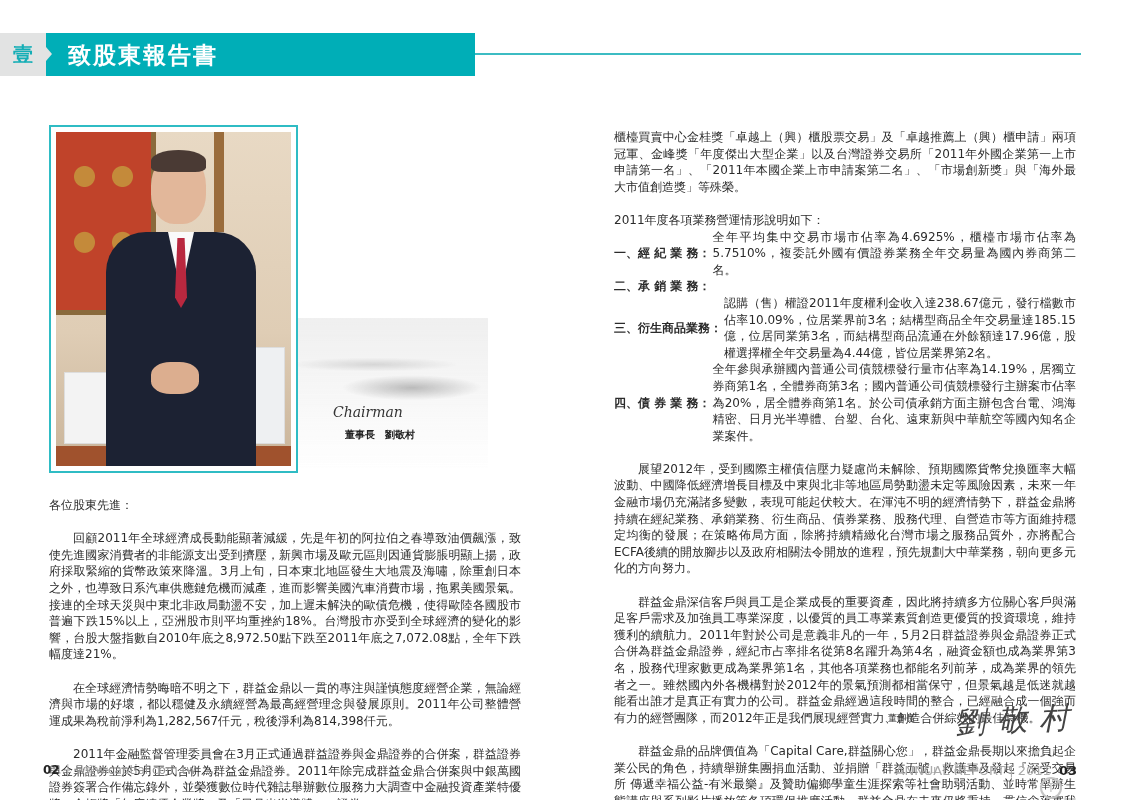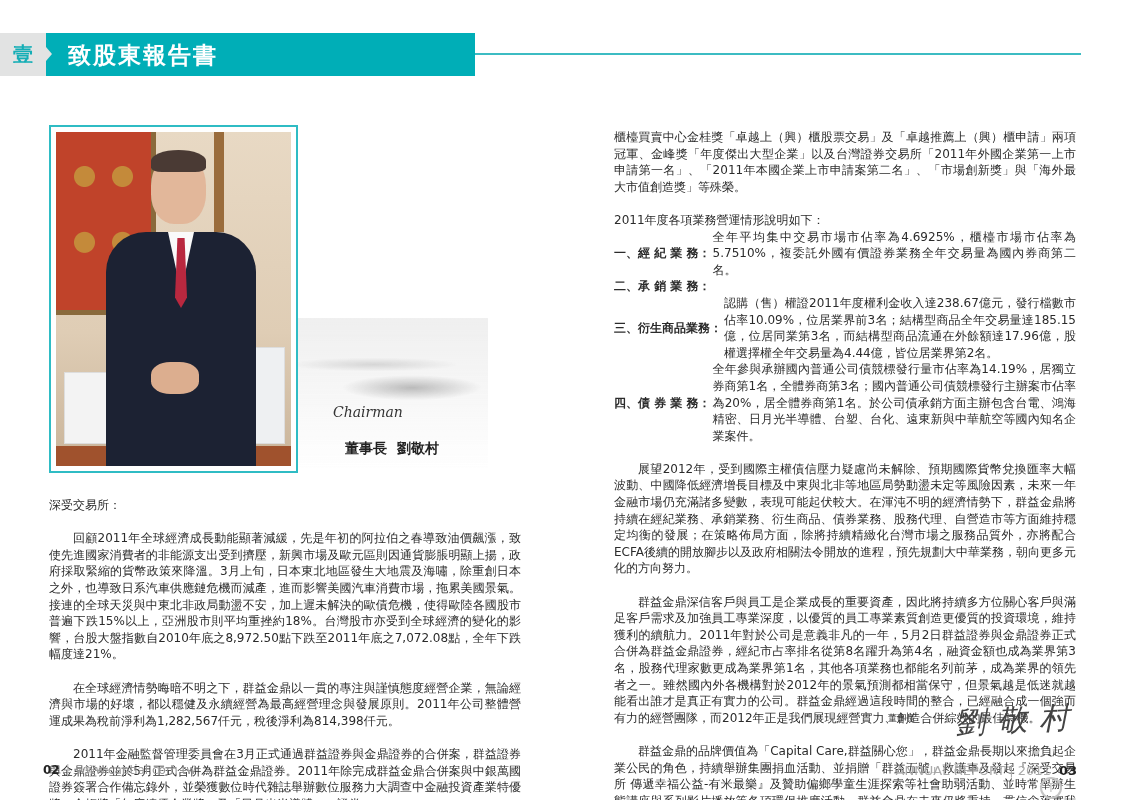--- a/index.html
+++ b/index.html
@@ -75,21 +75,21 @@
     background:
       radial-gradient(ellipse 100px 18px at 60% 45%, rgba(0,0,0,0.35), transparent 70%),
       radial-gradient(ellipse 120px 10px at 40% 30%, rgba(0,0,0,0.18), transparent 70%),
       linear-gradient(180deg, rgba(230,230,230,0.9), rgba(255,255,255,0));
     opacity: 0.7;
   }
   .caption-en {
     position: absolute; left: 333px; top: 404px; font-style: italic;
     font-family: "DejaVu Serif", "Liberation Serif", serif; font-size: 14px; color: #333;
   }
-  .caption-cn { position: absolute; left: 345px; top: 428px; font-size: 14px; color: #222; font-weight: bold; margin-top: 12px; }
+  .caption-cn { position: absolute; left: 345px; top: 428px; font-size: 10px; color: #222; font-weight: bold; }
   .caption-cn span { margin-right: 10px; }
   
   .col { position: absolute; font-size: 12px; line-height: 16.6px; color: #2b2b2b; text-align: justify; }
   .col p { margin: 0 0 16.6px 0; text-indent: 2em; }
   .col p.noindent { text-indent: 0; }
   .left-col { left: 49px; top: 497px; width: 472px; }
   .right-col { left: 614px; top: 129px; width: 462px; }
   .biz { margin: 0 0 16.6px 0; }
   .biz-row { display: flex; align-items: center; }
   .biz-term { flex: 0 0 85px; font-weight: bold; white-space: nowrap; text-align: justify; text-align-last: justify; padding-right: 2px; }
@@ -142,21 +142,21 @@
   </div>
 </div>
 
 <div class="caption-wave"></div>
 <div class="caption-en">Chairman</div>
 <div class="caption-cn">
   <span>董事長</span><span>劉敬村</span>
 </div>
 
 <div class="col left-col">
-  <p class="noindent">深受交易所：</p>
+  <p class="noindent">各位股東先進：</p>
   <p>回顧2011年全球經濟成長動能顯著減緩，先是年初的阿拉伯之春導致油價飆漲，致使先進國家消費者的非能源支出受到擠壓，新興市場及歐元區則因通貨膨脹明顯上揚，政府採取緊縮的貨幣政策來降溫。3月上旬，日本東北地區發生大地震及海嘯，除重創日本之外，也導致日系汽車供應鏈危機而減產，進而影響美國汽車消費市場，拖累美國景氣。接連的全球天災與中東北非政局動盪不安，加上遲未解決的歐債危機，使得歐陸各國股市普遍下跌15%以上，亞洲股市則平均重挫約18%。台灣股市亦受到全球經濟的變化的影響，台股大盤指數自2010年底之8,972.50點下跌至2011年底之7,072.08點，全年下跌幅度達21%。</p>
   <p>在全球經濟情勢晦暗不明之下，群益金鼎以一貫的專注與謹慎態度經營企業，無論經濟與市場的好壞，都以穩健及永續經營為最高經營理念與發展原則。2011年公司整體營運成果為稅前淨利為1,282,567仟元，稅後淨利為814,398仟元。</p>
   <p>2011年金融監督管理委員會在3月正式通過群益證券與金鼎證券的合併案，群益證券與金鼎證券並於5月正式合併為群益金鼎證券。2011年除完成群益金鼎合併案與中銀萬國證券簽署合作備忘錄外，並榮獲數位時代雜誌舉辦數位服務力大調查中金融投資產業特優獎、金炬獎「年度績優企業獎」及「日月光半導體」、證券</p>
 </div>
 
 <div class="col right-col">
   <p class="noindent">櫃檯買賣中心金桂獎「卓越上（興）櫃股票交易」及「卓越推薦上（興）櫃申請」兩項冠軍、金峰獎「年度傑出大型企業」以及台灣證券交易所「2011年外國企業第一上市申請第一名」、「2011年本國企業上市申請案第二名」、「市場創新獎」與「海外最大市值創造獎」等殊榮。</p>
   <div class="biz">
     <div>2011年度各項業務營運情形說明如下：</div>
     <div class="biz-row">

